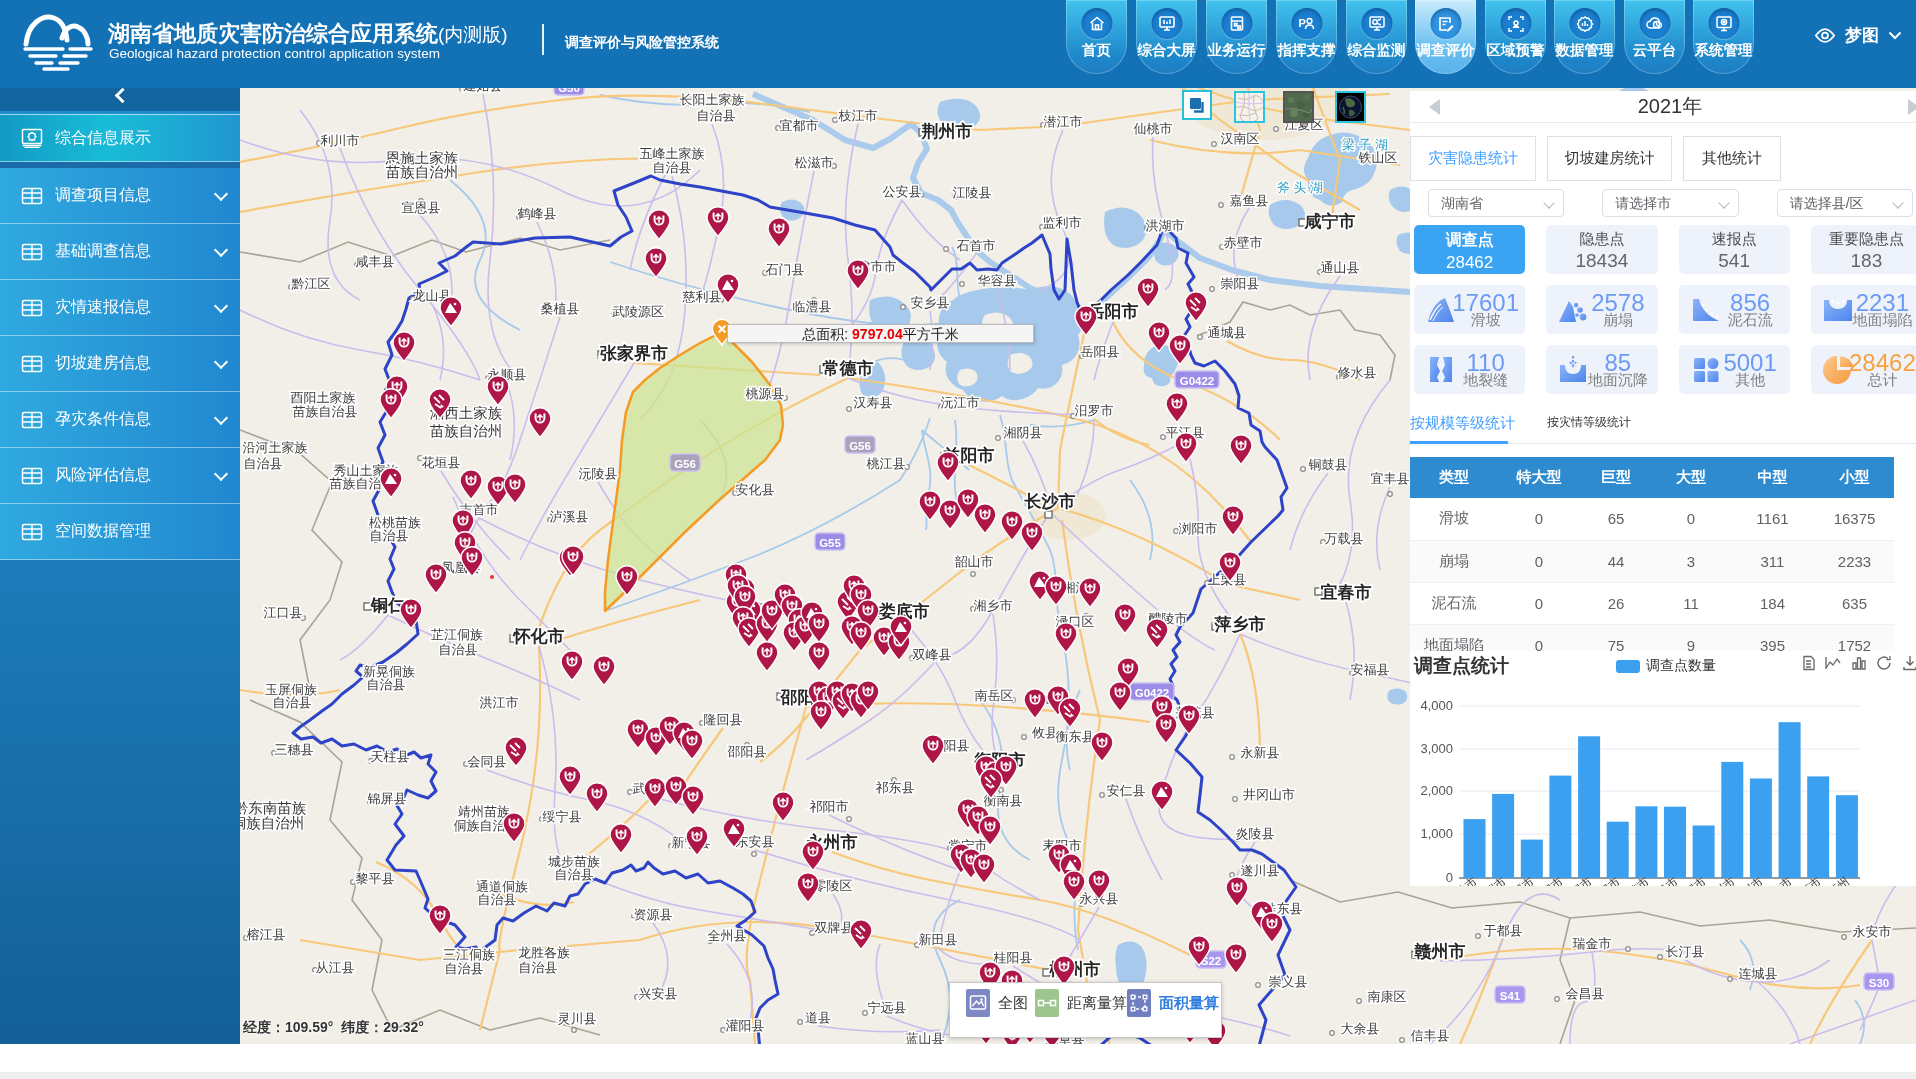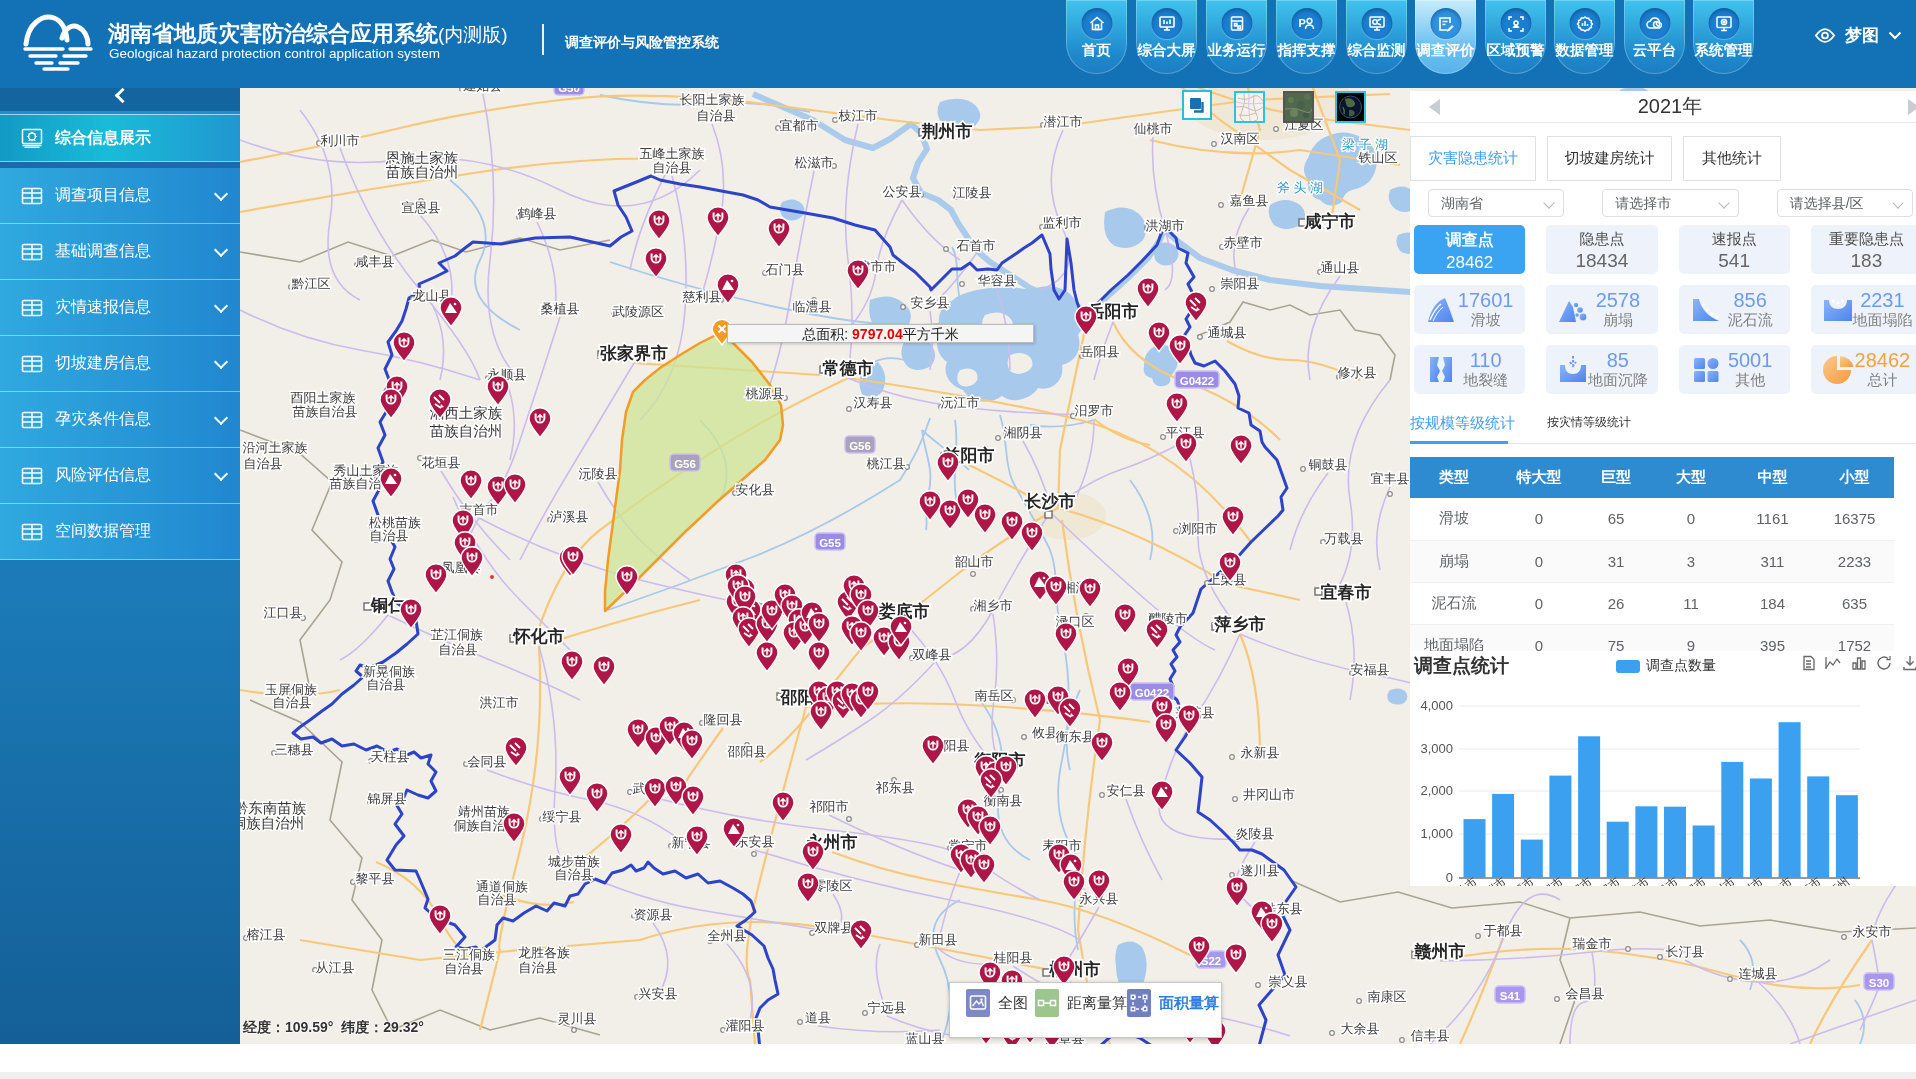--- a/index.html
+++ b/index.html
@@ -20,21 +20,21 @@
 .nav.act .cir{background:#2f93e0}
 .nav svg{position:absolute;left:50%;top:15px;transform:translateX(-50%)}
 #user{position:absolute;right:14px;top:24px;color:#fff;font-size:17px;font-weight:bold;display:flex;align-items:center;gap:9px}
 
 #sb{position:absolute;left:0;top:80px;width:240px;height:964px;z-index:25;background:linear-gradient(180deg,#1f8fd0 0%,#1b79b6 55%,#145f97 100%)}
 #sbtop{height:31px;background:#13649f;display:flex;align-items:center;justify-content:center}
 #sbtop span{display:block;width:11px;height:11px;border-left:3px solid #fff;border-bottom:3px solid #fff;transform:rotate(45deg);margin-left:4px}
 .sbi{position:relative;height:56px;display:flex;align-items:center;background:linear-gradient(90deg,#2fa9df,#2187cf);border-bottom:1px solid rgba(255,255,255,.45);color:#fff;font-size:16px}
 .sbi .ic{margin-left:21px;margin-right:12px;width:22px;height:20px;flex:none}
 .sbi .cv{position:absolute;right:14px;top:50%;width:10px;height:10px;margin-top:-7px;border-right:2px solid #fff;border-bottom:2px solid #fff;transform:rotate(45deg)}
-#sbact{height:48px;margin-top:3px;display:flex;align-items:center;background:linear-gradient(90deg,#129ac4,#19bcd8 45%,#2196d0);border-top:1px solid rgba(255,255,255,.6);border-bottom:1px solid rgba(255,255,255,.5);color:#fff;font-size:16px;font-weight:bold}
+#sbact{height:48px;margin-top:3px;display:flex;align-items:center;background:linear-gradient(90deg,#129ac4,#19bcd8 45%,#2196d0);border-top:1px solid rgba(255,255,255,.6);border-bottom:1px solid rgba(255,255,255,.5);color:#fff;font-size:16px;font-weight:normal}
 #sbact .ic{margin-left:21px;margin-right:12px;width:22px;height:20px;flex:none}
 #sbdark{height:6px;background:#1b6ba8}
 
 #botwhite{position:absolute;left:0;top:1044px;width:1916px;height:28px;background:#fff;z-index:26}
 #botgrey{position:absolute;left:0;top:1072px;width:1916px;height:7px;background:#efefef;z-index:26}
 
 #mapwrap{position:absolute;left:240px;top:80px;width:1676px;height:964px;overflow:hidden;background:#f2efe8}
 #coords{position:absolute;left:243px;top:1019px;z-index:12;font-size:14px;font-weight:bold;color:#333;text-shadow:0 0 2px #fff,0 0 2px #fff,0 0 3px #fff}
 #mtools{position:absolute;left:949px;top:982px;width:273px;height:56px;z-index:12;background:#fff;border:1px solid #c9c9c9;box-shadow:0 1px 4px rgba(0,0,0,.2);font-size:15px;color:#333}
 #mtools .tico{position:absolute;top:6px}
@@ -56,21 +56,21 @@
 .tab{border:1px solid #dde0e6;background:#fff;font-size:15px;color:#333;display:flex;align-items:center;justify-content:center}
 .tab.a{color:#409eff}
 #statgrid{padding:8px 8px 0 4px}
 .srow{display:flex;gap:21px;margin-bottom:11px}
 .sbox{width:116px;height:49px;background:#eef2fa;border-radius:5px;position:relative}
 .sbox.blue{background:#3ba4f2;color:#fff;text-align:center}
 .sbox.blue .l1{font-size:16px;font-weight:bold;margin-top:5px}
 .sbox.blue .l2{font-size:17px;margin-top:2px}
 .sbox .l1g{font-size:15px;color:#4a4a4a;text-align:center;margin-top:5px}
 .sbox .l2g{font-size:19px;color:#666;text-align:center;margin-top:1px}
-.sbox .num{position:absolute;left:38px;right:6px;top:4px;text-align:center;font-size:20px;color:#6c9bf4}
+.sbox .num{position:absolute;left:38px;right:6px;top:4px;text-align:center;font-size:24px;color:#6c9bf4}
 .sbox .lab{position:absolute;left:38px;right:6px;top:26px;text-align:center;font-size:15px;color:#808080}
 .sbox .num.or{color:#f7a13f}
 .sbox svg{position:absolute;left:10px;top:8px}
 #subtabs{position:relative;margin-top:9px;height:39px;border-bottom:1px solid #e4e7ed}
 #subtabs .st1{position:absolute;left:0;top:9px;font-size:15px;color:#409eff}
 #subtabs .st2{position:absolute;left:137px;top:9px;font-size:12px;color:#303133}
 #subtabs .ul{position:absolute;left:0;top:36px;width:98px;height:3px;background:#409eff}
 table#tb{width:484px;border-collapse:collapse;table-layout:fixed;font-size:15px}
 #tb th{background:#2f8bd0;color:#fff;height:41px;font-weight:bold}
 #tb td{height:42px;text-align:center;color:#606266;border-bottom:1px solid #f0f0f0}
@@ -1199,21 +1199,21 @@
               <td>滑坡</td>
               <td>0</td>
               <td>65</td>
               <td>0</td>
               <td>1161</td>
               <td>16375</td>
             </tr>
         <tr class="alt">
               <td>崩塌</td>
               <td>0</td>
-              <td>31</td>
+              <td>44</td>
               <td>3</td>
               <td>311</td>
               <td>2233</td>
             </tr>
         <tr>
               <td>泥石流</td>
               <td>0</td>
               <td>26</td>
               <td>11</td>
               <td>184</td>

